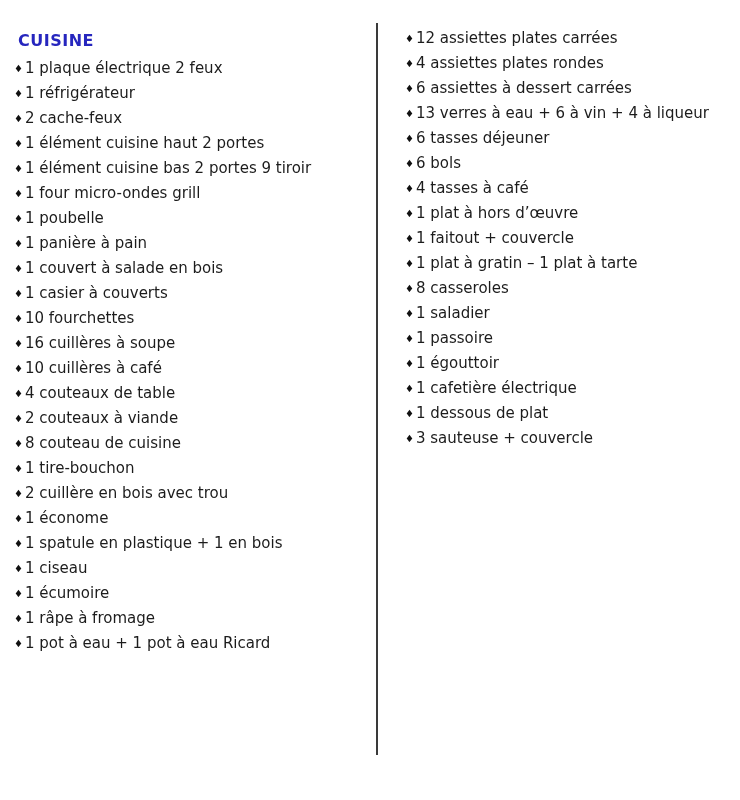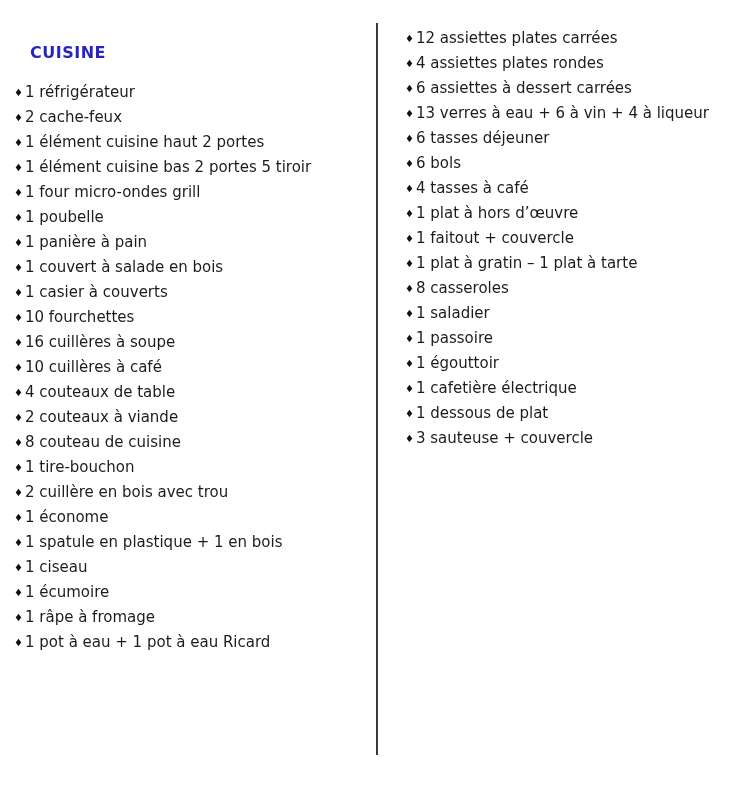--- a/index.html
+++ b/index.html
@@ -16,21 +16,21 @@
     color: #1c1c1c;
     overflow: hidden;
   }
   .column {
     position: absolute;
     top: 26px;
   }
   .column.left  { left: 14px;  width: 350px; }
   .column.right { left: 405px; width: 330px; }
   .page-title {
-    margin: 16px;
+    margin: 4px;
     font-size: 16px;
     font-weight: bold;
     line-height: 22.3px;
     letter-spacing: 0.5px;
   }
   ul.item-list {
     list-style: none;
     margin: 0;
     padding: 0;
   }
@@ -56,24 +56,25 @@
   }
 </style>
 </head>
 <body>
 
 <div class="page">
 
   <div class="column left">
     <h1 class="page-title" style="color: rgb(38, 38, 190);">CUISINE</h1>
     <ul class="item-list">
+        <li><span class="bullet">♦</span><span>1 plaque électrique 2 feux</span></li>
         <li><span class="bullet">♦</span><span>1 réfrigérateur</span></li>
         <li><span class="bullet">♦</span><span>2 cache-feux</span></li>
         <li><span class="bullet">♦</span><span>1 élément cuisine haut 2 portes</span></li>
-        <li><span class="bullet">♦</span><span>1 élément cuisine bas 2 portes 5 tiroir</span></li>
+        <li><span class="bullet">♦</span><span>1 élément cuisine bas 2 portes 9 tiroir</span></li>
         <li><span class="bullet">♦</span><span>1 four micro-ondes grill</span></li>
         <li><span class="bullet">♦</span><span>1 poubelle</span></li>
         <li><span class="bullet">♦</span><span>1 panière à pain</span></li>
         <li><span class="bullet">♦</span><span>1 couvert à salade en bois</span></li>
         <li><span class="bullet">♦</span><span>1 casier à couverts</span></li>
         <li><span class="bullet">♦</span><span>10 fourchettes</span></li>
         <li><span class="bullet">♦</span><span>16 cuillères à soupe</span></li>
         <li><span class="bullet">♦</span><span>10 cuillères à café</span></li>
         <li><span class="bullet">♦</span><span>4 couteaux de table</span></li>
         <li><span class="bullet">♦</span><span>2 couteaux à viande</span></li>

